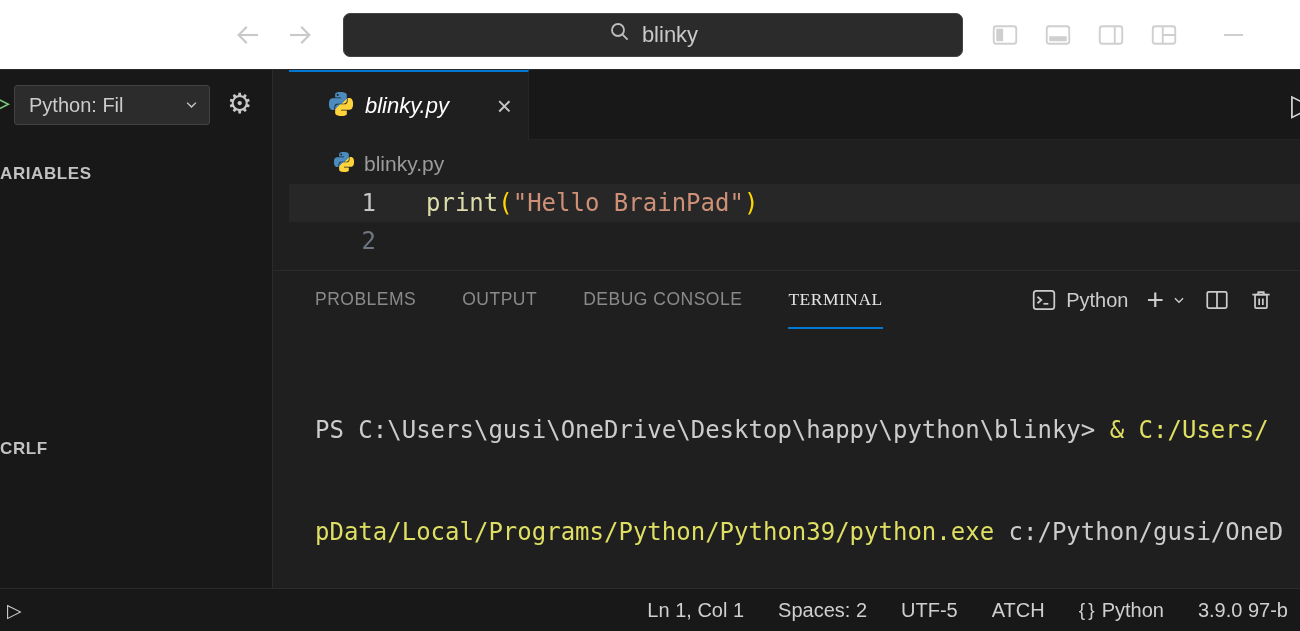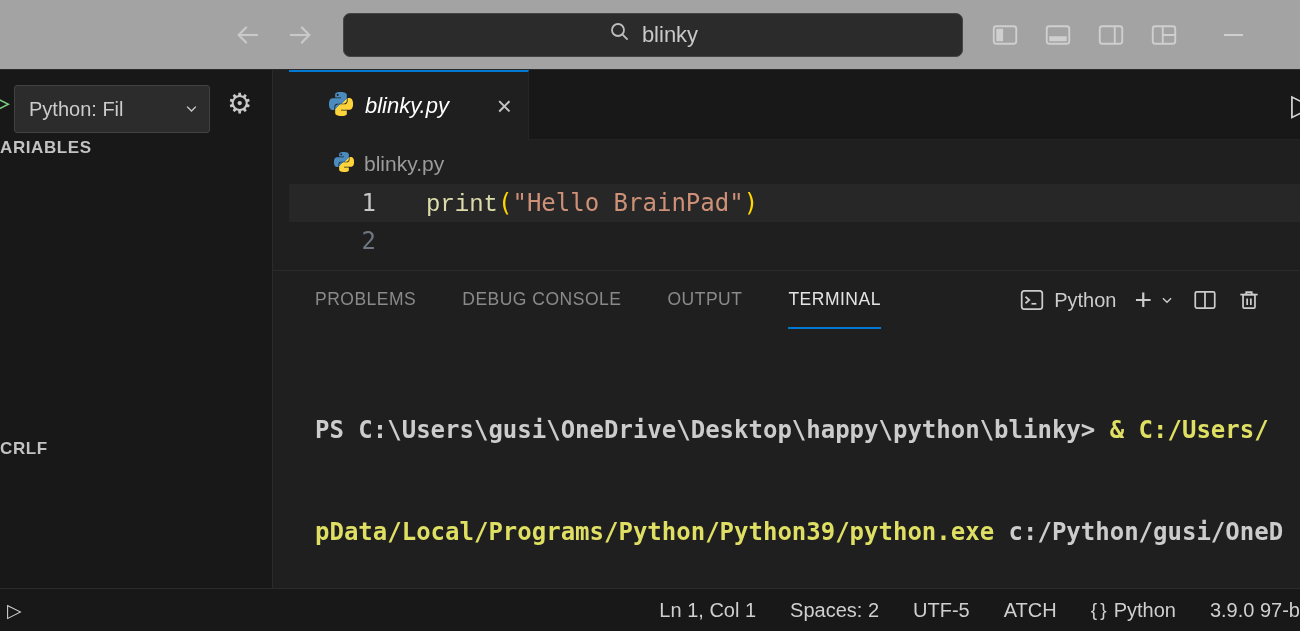--- a/index.html
+++ b/index.html
@@ -1,78 +1,78 @@
 <!DOCTYPE html>
 <html style="--accent: #0078d4; --term-yellow: #dfdf63; --tok-fn: #dcdcaa; --tok-paren: #ffd700; --tok-str: #ce9178; --debug-green: #7ccb7c;"><head>
 <meta charset="utf-8">
 <style>
   * { box-sizing: border-box; margin: 0; padding: 0; }
   html,body { background:#000; }
   body { font-family:"Liberation Sans","DejaVu Sans",sans-serif; }
   .app { position:relative; width:1300px; height:631px; background:#1f1f1f; overflow:hidden; color:#cccccc; }
 
   
-  .titlebar { position:absolute; left:0; top:0; width:1300px; height:70px; background:#a3a3a3; border-bottom:1px solid #2a2a2a; }
+  .titlebar { position:absolute; left:0; top:0; width:1300px; height:70px; background:#ffffff; border-bottom:1px solid #2a2a2a; }
   .nav-arrows { position:absolute; left:233px; top:0; height:70px; display:flex; align-items:center; gap:22px; }
   .nav-arrows svg { display:block; cursor:pointer; }
   .searchbox { position:absolute; left:343px; top:13px; width:620px; height:44px; background:#2b2b2b; border:1px solid #454545; border-radius:7px; display:flex; align-items:center; justify-content:center; gap:10px; font-size:22px; color:#c9c9c9; cursor:pointer; }
   .tb-icons { position:absolute; left:990px; top:0; height:70px; display:flex; align-items:center; gap:23px; }
   .tb-icons svg { display:block; cursor:pointer; }
   .minimize { position:absolute; left:1224px; top:34px; width:19px; height:2px; background:#cfcfcf; cursor:pointer; }
 
   
   .sidebar { position:absolute; left:0; top:70px; width:273px; height:518px; background:#181818; border-right:1px solid #2b2b2b; }
   .side-play { position:absolute; left:-13px; top:12px; font-size:30px; line-height:40px; color:var(--debug-green,#7ccb7c); cursor:pointer; }
-  .config-select { position:absolute; left:14px; top:15px; width:196px; height:48px; background:#2c2c2c; border:1px solid #424242; border-radius:3px; display:flex; align-items:center; justify-content:space-between; padding:0 10px 0 14px; font-size:20px; color:#cccccc; cursor:pointer; overflow:hidden; white-space:nowrap; }
+  .config-select { position:absolute; left:14px; top:15px; width:196px; height:40px; background:#2c2c2c; border:1px solid #424242; border-radius:3px; display:flex; align-items:center; justify-content:space-between; padding:0 10px 0 14px; font-size:20px; color:#cccccc; cursor:pointer; overflow:hidden; white-space:nowrap; }
   .gear { position:absolute; left:227px; top:16px; font-size:28px; line-height:36px; color:#c8c8c8; cursor:pointer; }
   .section-h { position:absolute; left:0; font-weight:bold; font-size:17px; letter-spacing:0.6px; color:#c2c2c2; cursor:pointer; }
-  .sec-vars { top:68px; }
+  .sec-vars { top:94px; }
   .sec-watch { top:369px; }
 
   
   .editor { position:absolute; left:289px; top:70px; width:1027px; height:200px; background:#1f1f1f; }
   .tabstrip { position:absolute; left:0; top:0; right:0; height:70px; background:#181818; border-bottom:1px solid #232323; }
   .tab { position:absolute; left:0; top:0; width:240px; height:70px; background:#1f1f1f; border-top:2px solid var(--accent,#0078d4); border-right:1px solid #252525; display:flex; align-items:center; gap:12px; padding:0 16px 0 40px; cursor:pointer; }
   .tab-label { font-style:italic; font-size:22px; color:#ffffff; white-space:nowrap; }
   .tab-close { margin-left:auto; font-size:26px; color:#c5c5c5; cursor:pointer; line-height:1; }
   .run-btn { position:absolute; right:2px; top:17px; font-size:30px; line-height:36px; color:#d7d7d7; cursor:pointer; }
   .breadcrumb { position:absolute; left:45px; top:80px; height:28px; display:flex; align-items:center; gap:10px; font-size:21px; color:#9b9b9b; cursor:pointer; }
   .code { position:absolute; left:0; right:0; top:114px; }
   .code-row { display:flex; align-items:center; height:38px; font-family:"DejaVu Sans Mono","Liberation Mono",monospace; font-size:24px; white-space:pre; }
   .code-row.current { background:rgba(255,255,255,0.04); }
   .lnum { flex:none; width:87px; text-align:right; color:#6e7681; cursor:pointer; }
   .lnum.active { color:#c6c6c6; }
   .ccontent { margin-left:50px; }
-  .tok-fn { color:var(--tok-fn,#dcdcaa);font-family:Liberation Mono, monospace; }
+  .tok-fn { color:var(--tok-fn,#dcdcaa); }
   .tok-paren { color:var(--tok-paren,#ffd700); }
   .tok-str { color:var(--tok-str,#ce9178); }
 
   
   .panel { position:absolute; left:273px; top:270px; width:1027px; height:318px; background:#1f1f1f; border-top:1px solid #2b2b2b; }
-  .panel-header { position:absolute; left:0; right:12px; top:0; height:58px; display:flex; align-items:stretch; }
+  .panel-header { position:absolute; left:0; right:0; top:0; height:58px; display:flex; align-items:stretch; }
   .panel-tabs { display:flex; gap:46px; padding-left:42px; }
   .ptab { display:flex; align-items:center; font-size:17.5px; letter-spacing:0.5px; color:#8a8a8a; border-bottom:2px solid transparent; cursor:pointer; white-space:nowrap; }
-  .ptab.active { color:#e4e4e4; border-bottom-color:var(--accent,#0078d4); }
+  .ptab.active { color:#e4e4e4; border-bottom-color:var(--accent,#0078d4);font-family:Liberation Serif, serif; }
   .panel-actions { margin-left:auto; display:flex; align-items:center; gap:18px; padding-right:26px; }
   .shell { display:flex; align-items:center; gap:9px; cursor:pointer; }
   .shell-name { font-size:20px; color:#cccccc; }
   .plus { font-size:30px; font-weight:300; color:#cccccc; line-height:1; cursor:pointer; }
   .chev { margin-left:-10px; cursor:pointer; display:flex; }
   .panel-actions svg { display:block; }
   .icon-btn { cursor:pointer; display:flex; }
 
   .terminal { position:absolute; left:0; right:0; top:58px; bottom:0; padding:16px 0 0 42px; font-family:"DejaVu Sans Mono","Liberation Mono",monospace; font-size:24px; line-height:34px; color:#cccccc; white-space:pre; overflow:hidden; cursor:text; }
-  .tline { position:relative;font-weight:bold; }
+  .tline { position:relative; }
   .tyellow { color:var(--term-yellow,#dfdf63); }
 
   
   .statusbar { position:absolute; left:0; top:588px; width:1300px; height:43px; background:#181818; border-top:1px solid #2b2b2b; display:flex; align-items:center; font-size:20px; color:#cfcfcf; overflow:hidden; }
   .sb-left { display:flex; align-items:center; gap:8px; padding-left:7px; cursor:pointer; white-space:nowrap; }
   .sb-play { font-size:19px; line-height:1; }
-  .sb-right { margin-left:auto; display:flex; align-items:flex-end; gap:34px; padding-right:0; white-space:nowrap; }
+  .sb-right { margin-left:auto; display:flex; align-items:flex-end; gap:34px; padding-right:12px; white-space:nowrap; }
   .sb-item { cursor:pointer; }
   .lang { display:flex; align-items:center; gap:8px; cursor:pointer; }
   .braces { font-size:19px; letter-spacing:-1px; }
 </style>
 </head>
 <body>
 
 <div class="app">
 
   <header class="titlebar">
@@ -189,22 +189,22 @@
       <div class="code-row">
         <span class="lnum">2</span>
       </div>
     </div>
   </main>
 
   <section class="panel">
     <div class="panel-header">
       <div class="panel-tabs">
         <span class="ptab">PROBLEMS</span>
+        <span class="ptab">OUTPUT</span>
         <span class="ptab">DEBUG CONSOLE</span>
-        <span class="ptab">OUTPUT</span>
         <span class="ptab active">TERMINAL</span>
       </div>
       <div class="panel-actions">
         <span class="shell">
           <span>
             <svg width="26" height="26" viewBox="0 0 24 24" fill="none" stroke="#cccccc" stroke-width="1.6">
                 <rect x="2.5" y="3.5" width="19" height="17" rx="2.5"></rect>
                 <path d="m6 9 3.5 3L6 15"></path>
                 <path d="M11.5 15.5H16"></path>
               </svg>

